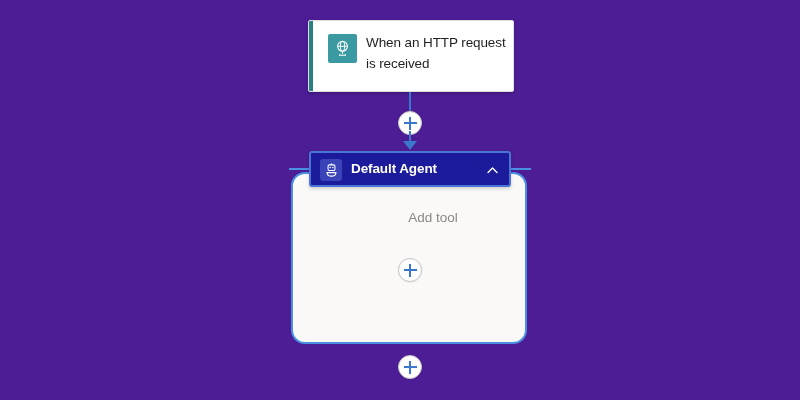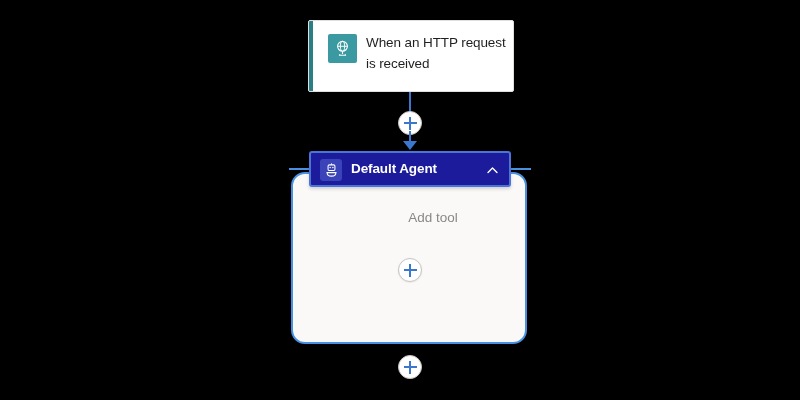--- a/index.html
+++ b/index.html
@@ -11,21 +11,21 @@
     height: 400px;
     background: #ffffff;
     font-family: "Liberation Sans", sans-serif;
     overflow: hidden;
   }
 
   #canvas {
     position: relative;
     width: 800px;
     height: 400px;
-    background: #000000;
+    background: #4c1d95;
   }
 
   
   .trigger-card {
     position: absolute;
     left: 308px;
     top: 20px;
     width: 206px;
     height: 72px;
     background: #ffffff;

